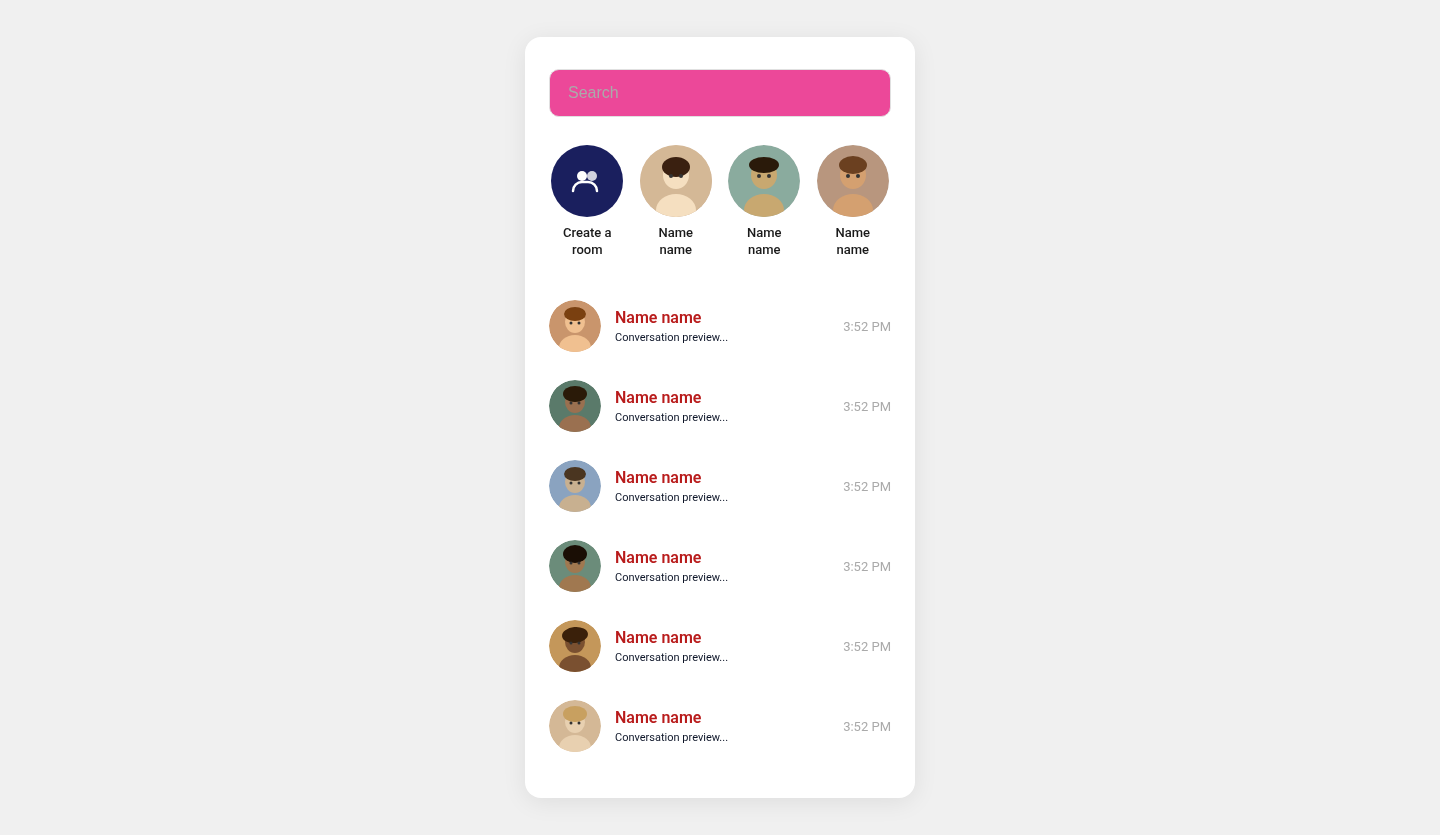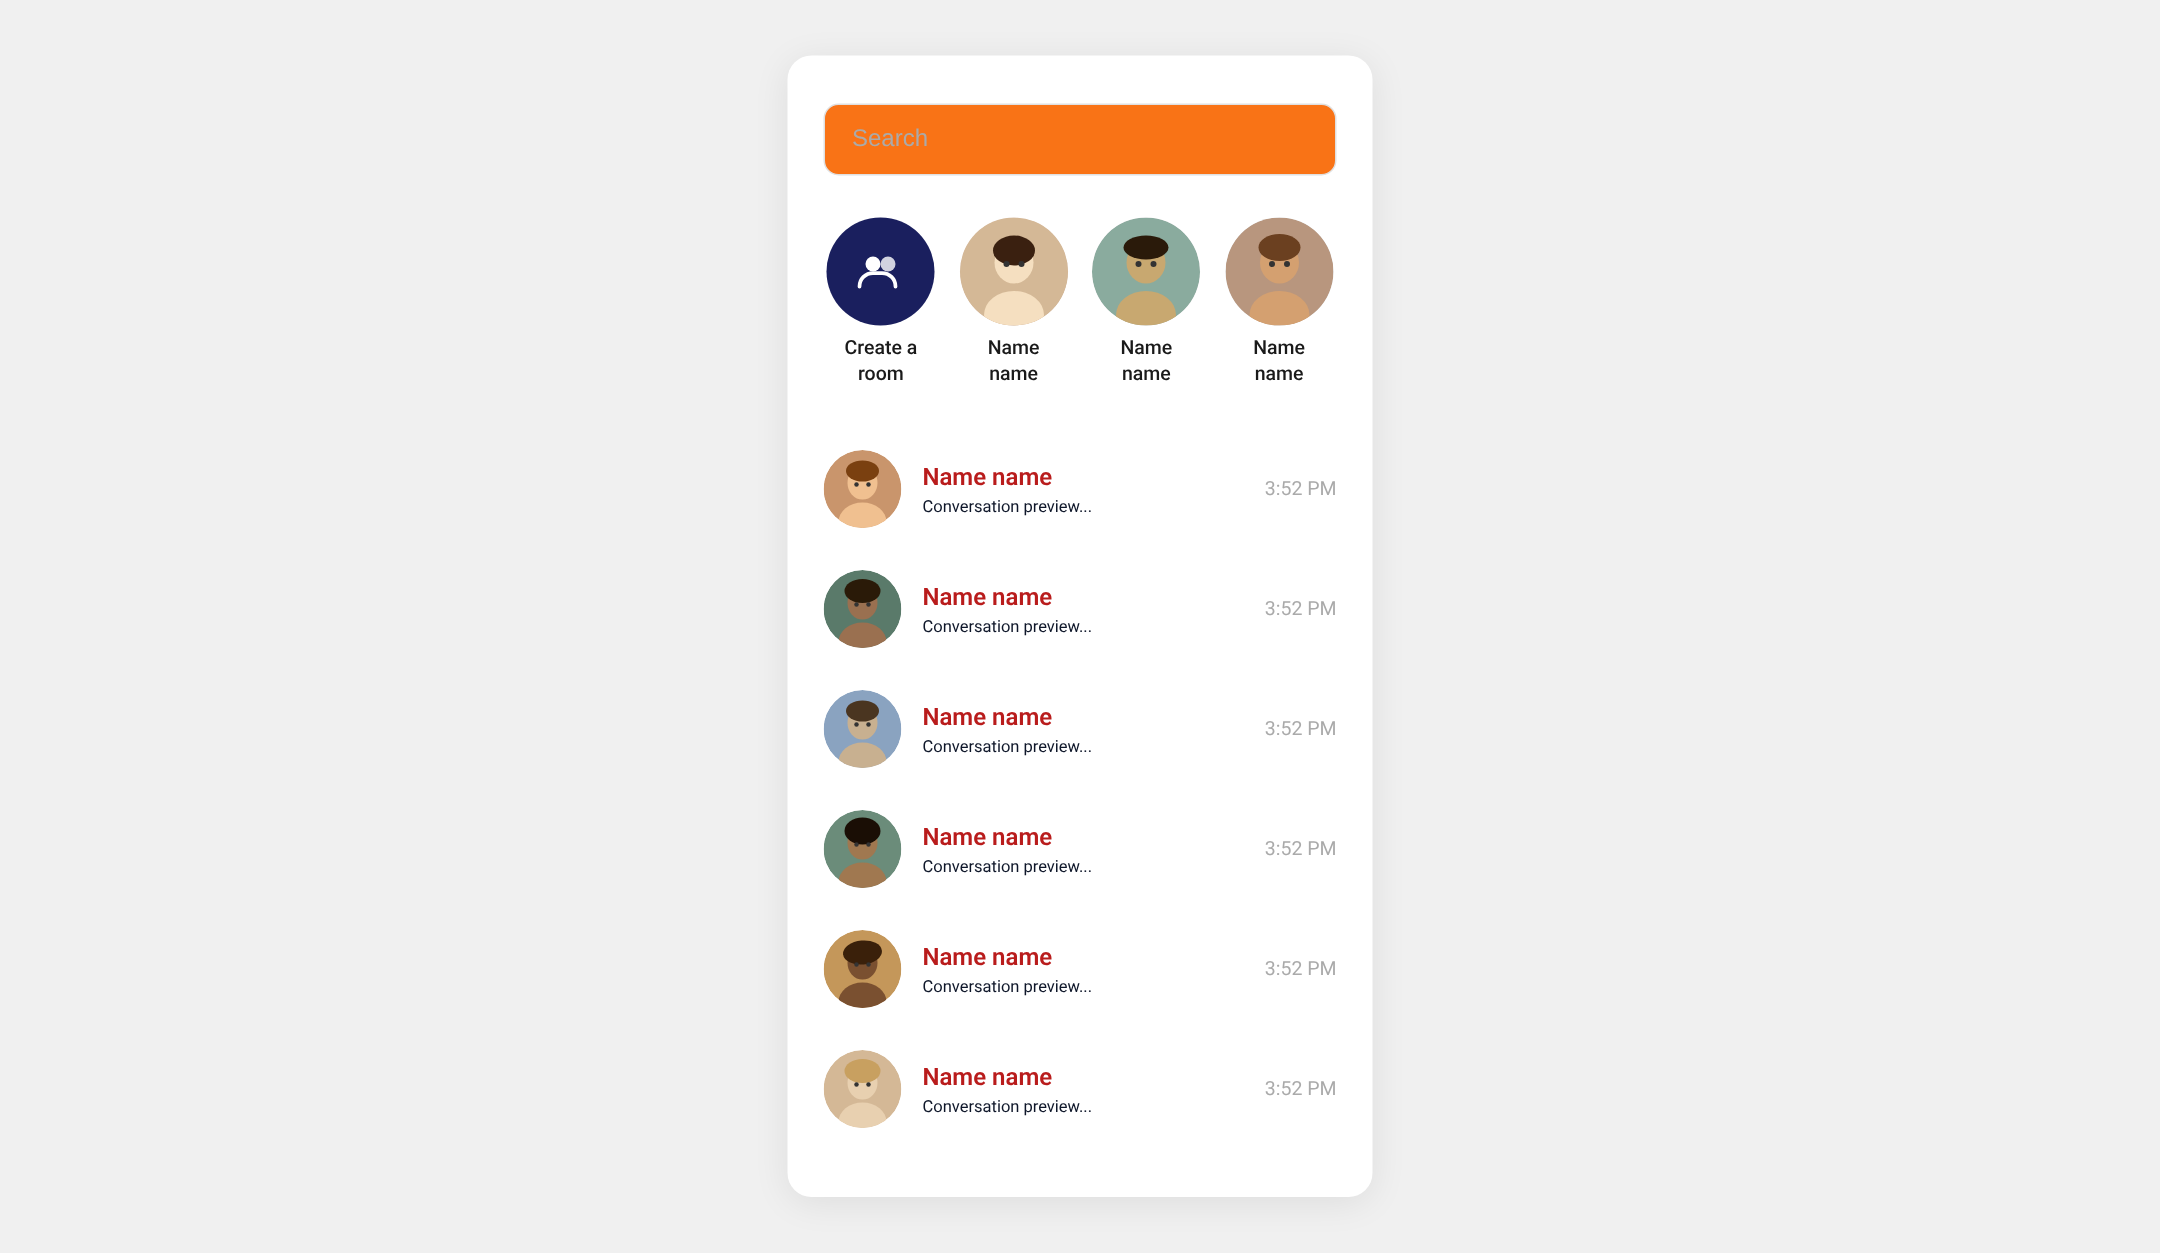--- a/index.html
+++ b/index.html
@@ -32,21 +32,21 @@
     }
 
     .search-input {
       width: 100%;
       padding: 14px 18px;
       border: 1.5px solid #e0e0e0;
       border-radius: 10px;
       font-size: 16px;
       color: #333;
       outline: none;
-      background: #f97316;
+      background: #ec4899;
     }
 
     .search-input::placeholder {
       color: #aaa;
     }
 
     .stories-row {
       display: flex;
       gap: 12px;
       margin-bottom: 28px;

